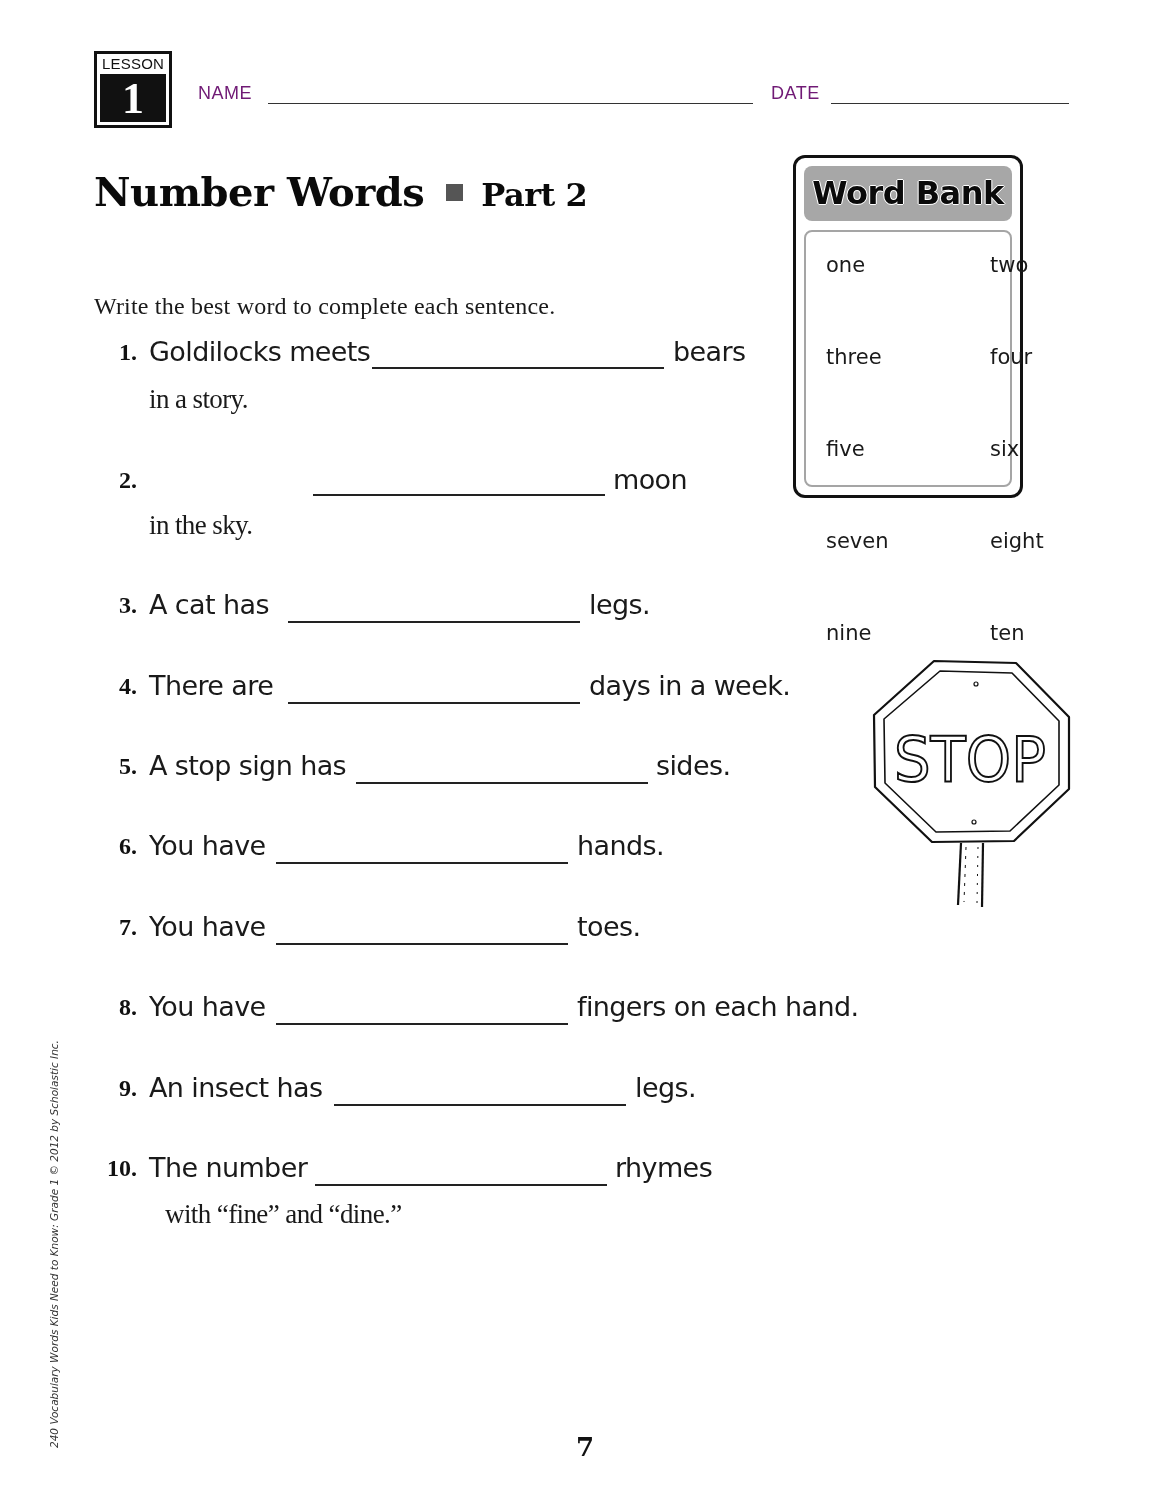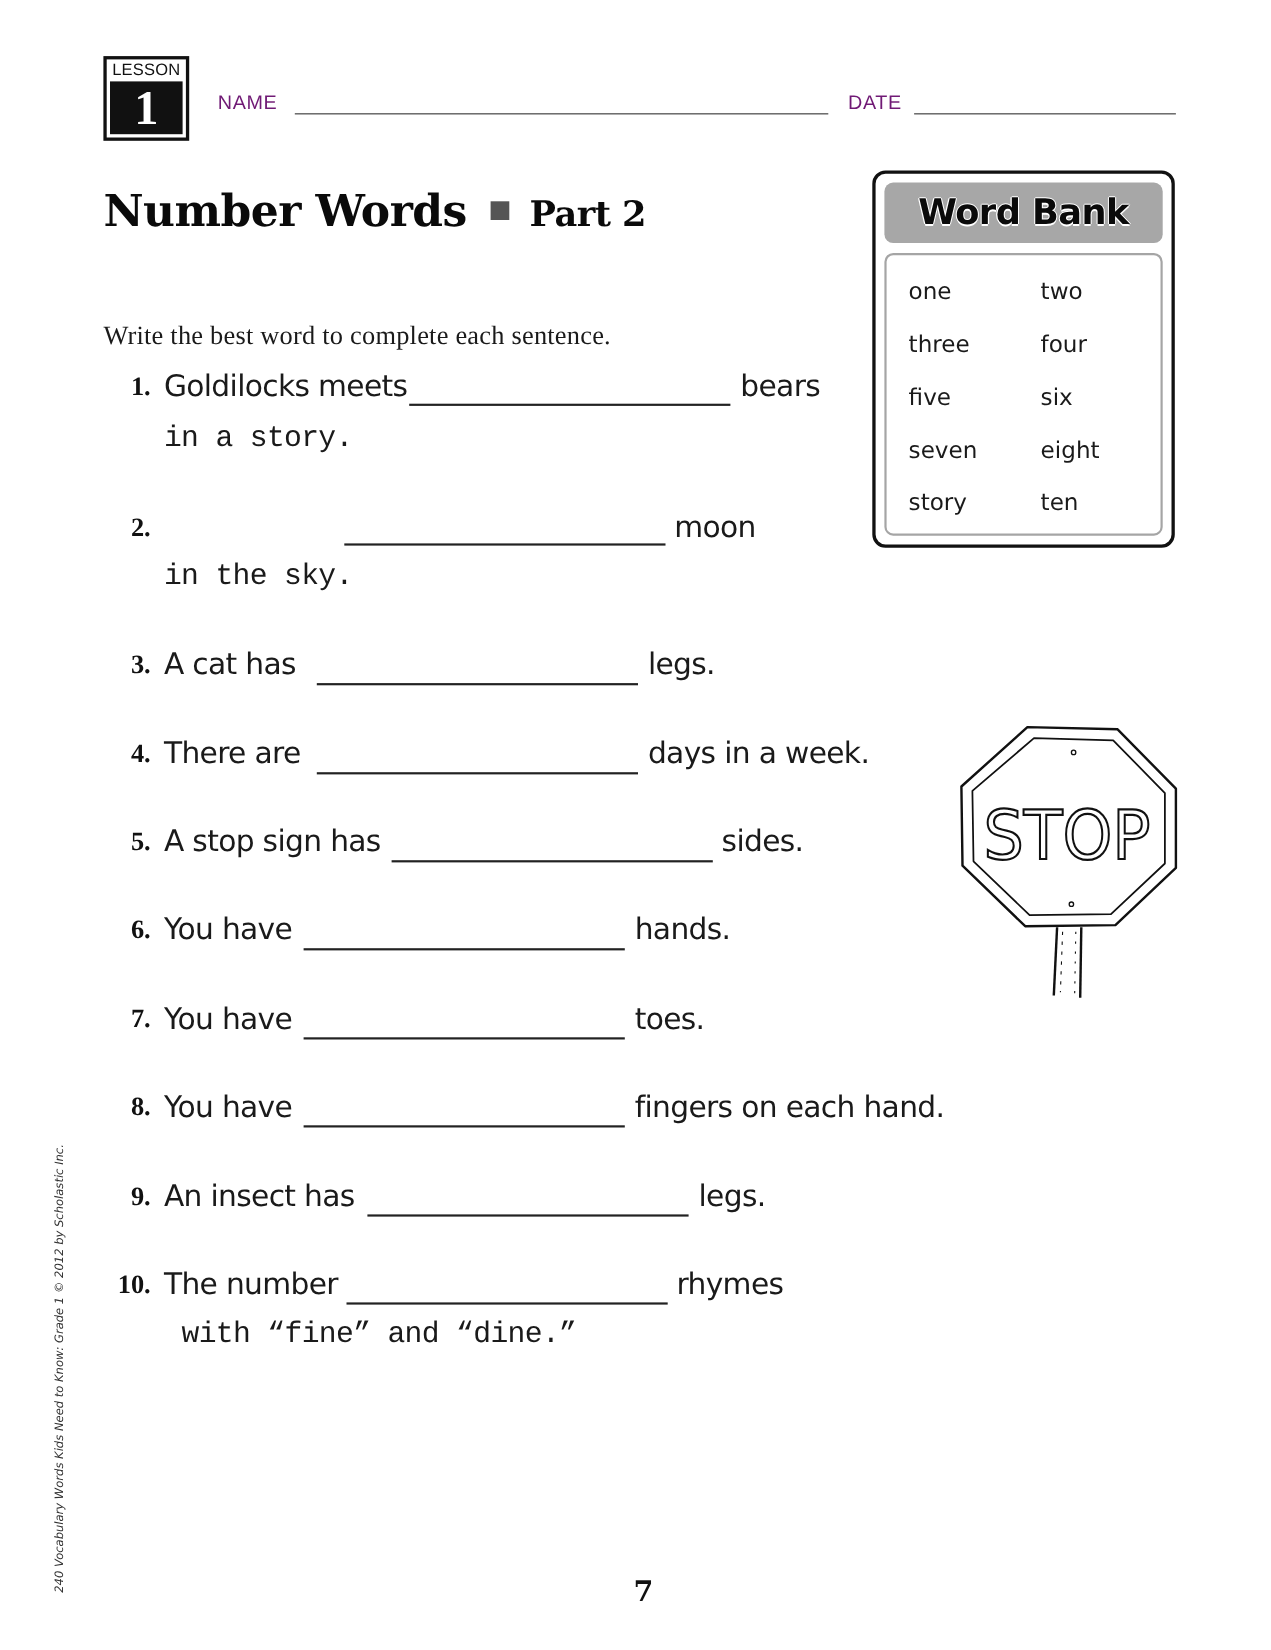--- a/index.html
+++ b/index.html
@@ -14,33 +14,33 @@
   .field-label { font-family: Liberation Sans, sans-serif; font-size: 18px; letter-spacing: 0.5px; color: #701a75; }
   .field-line { border-bottom: 1.5px solid #333; height: 0; }
 
   .title { left: 94px; top: 168px; font-family: "DejaVu Serif", serif; font-weight: bold; font-size: 40px; letter-spacing: -0.5px; color: #0a0a0a; white-space: nowrap; }
   .title-sep { display: inline-block; width: 17px; height: 17px; background: #555; margin: 0 18px 0 22px; vertical-align: 5px; }
   .title-part { font-size: 32px; text-align: center; }
 
   .instructions { left: 94px; top: 258px; font-family: "Liberation Serif", serif; font-size: 24px; color: #1a1a1a; letter-spacing: 0.2px; margin-top: 35px; }
 
   
-  .word-bank { left: 793px; top: 155px; width: 275px; height: 343px; border: 3px solid #111; border-radius: 12px; box-sizing: border-box; background: #fff; }
+  .word-bank { left: 793px; top: 155px; width: 230px; height: 343px; border: 3px solid #111; border-radius: 12px; box-sizing: border-box; background: #fff; }
   .wb-header { position: absolute; left: 8px; right: 8px; top: 8px; height: 55px; background: #a7a7a7; border-radius: 8px; text-align: center; }
   .wb-title { font-family: "DejaVu Sans", sans-serif; font-weight: bold; font-size: 32px; line-height: 55px; color: #0a0a0a; letter-spacing: -0.5px; text-shadow: -1px 0 #fff, 1px 0 #fff, 0 -1px #fff, 0 1px #fff; }
   .wb-body { position: absolute; left: 8px; right: 8px; top: 72px; bottom: 8px; border: 2px solid #a5a5a5; border-radius: 8px; }
-  .wb-grid { position: absolute; left: 20px; top: 18px; display: grid; grid-template-columns: 120px 100px; grid-auto-rows: 48px; }
+  .wb-grid { position: absolute; left: 20px; top: 18px; display: grid; grid-template-columns: 120px 100px; grid-auto-rows: 48px; gap: 44px; }
   .wb-word { font-family: "DejaVu Sans", sans-serif; font-size: 21px; color: #1a1a1a; line-height: 30px; }
 
   
   .q { position: absolute; left: 0; width: 900px; height: 50px; }
   .q-num { position: absolute; right: calc(100% - 137px); top: 0; font-family: "Liberation Serif", serif; font-weight: bold; font-size: 24px; line-height: 50px; color: #111; }
   .q-text { position: absolute; font-family: "DejaVu Sans", sans-serif; font-size: 27px; color: #1a1a1a; line-height: 50px; white-space: nowrap; letter-spacing: -0.6px; top: 0; }
   .q-blank { position: absolute; height: 0; border-bottom: 2px solid #222; }
-  .q-cont { position: absolute; left: 149px; font-family: Liberation Mono, monospace; font-size: 27px; color: #1a1a1a; line-height: 50px; white-space: nowrap; letter-spacing: -0.6px; }
+  .q-cont { position: absolute; left: 149px; font-family: Liberation Serif, serif; font-size: 27px; color: #1a1a1a; line-height: 50px; white-space: nowrap; letter-spacing: -0.6px; }
 
   
   .stop-sign { left: 870px; top: 657px; width: 205px; height: 255px; }
 
   .copyright { left: 48px; top: 1448px; transform-origin: 0 0; transform: rotate(-90deg); font-family: "DejaVu Sans", sans-serif; font-size: 10.5px; color: #333; white-space: nowrap; font-style: italic; }
   .page-number { left: 570px; top: 1432px; width: 30px; text-align: center; font-family: "DejaVu Serif", serif; font-weight: bold; font-size: 26px; color: #111; }
 </style>
 </head>
 <body>
 
@@ -68,21 +68,21 @@
   <div class="wb-body">
     <div class="wb-grid">
       <span class="wb-word">one</span>
       <span class="wb-word">two</span>
       <span class="wb-word">three</span>
       <span class="wb-word">four</span>
       <span class="wb-word">five</span>
       <span class="wb-word">six</span>
       <span class="wb-word">seven</span>
       <span class="wb-word">eight</span>
-      <span class="wb-word">story</span>
+      <span class="wb-word">nine</span>
       <span class="wb-word">ten</span>
     </div>
   </div>
 </div>
 
 <div>
   <div class="q" style="top:327px;">
     <span class="q-num">1.</span>
     <span class="q-text" style="left:149px;">Goldilocks meets</span>
     <div class="q-blank" style="left:372px; width:292px; top:40px;"></div>

